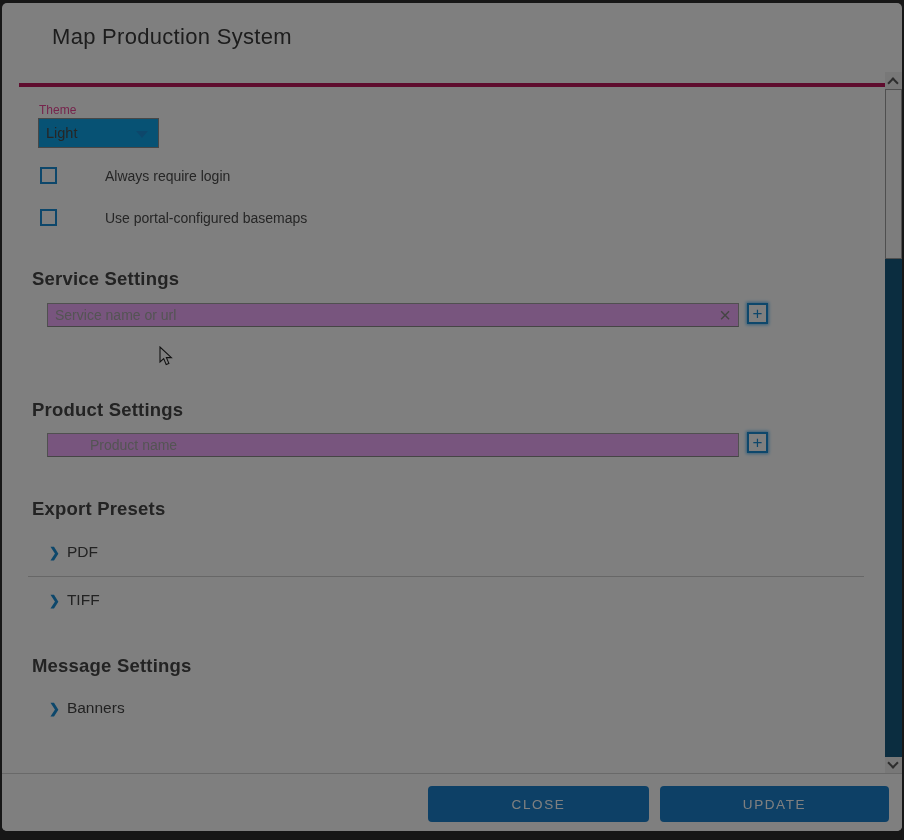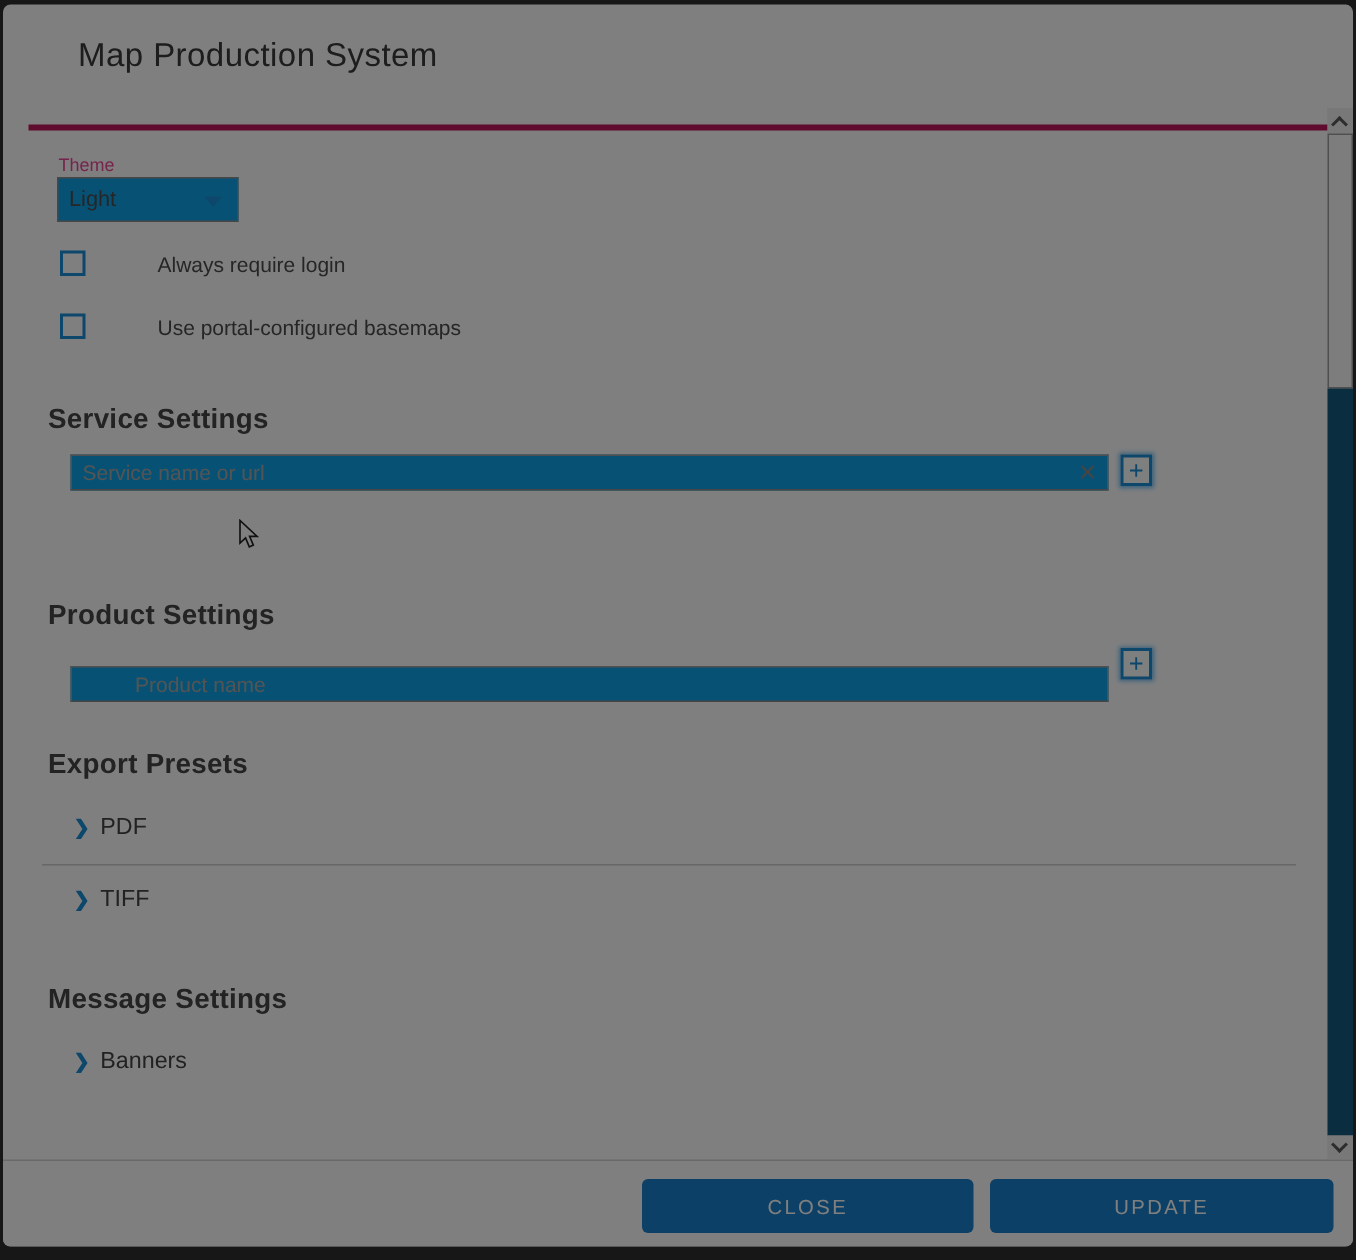--- a/index.html
+++ b/index.html
@@ -39,25 +39,25 @@
     background:#fff; border:2px solid #1b8fd6; cursor:pointer; }
   .cb-label { position:absolute; left:37px; top:1px; font-size:14px;
     color:#4c4c4c; white-space:nowrap;margin-left:28px; }
 
   .section-heading { position:absolute; left:30px; font-size:18.5px;
     font-weight:700; color:#464646; letter-spacing:.2px; }
   .h-service { top:196px; } .h-product { top:327px; }
   .h-export  { top:426px; } .h-message { top:583px; }
 
   .text-input { position:absolute; left:45px; width:692px; height:24px;
-    background:#0ea5e9; border:1px solid #a0a0a0; border-bottom-color:#8a8a8a;
+    background:#f0abfc; border:1px solid #a0a0a0; border-bottom-color:#8a8a8a;
     font-size:14px; color:#4c4c4c; padding:0 28px 0 7px;
     font-family:"Liberation Sans", sans-serif; }
   .text-input::placeholder { color:#a8a8a8; opacity:1; }
-  .in-service { top:231px; } .in-product { top:372px;padding-left:42px; }
+  .in-service { top:231px; } .in-product { top:361px;padding-left:42px; }
 
   .clear-x { position:absolute; left:713px; width:20px; height:24px;
     font-size:20px; line-height:22px; text-align:center; color:#8a8a8a;
     cursor:pointer; background:transparent; border:none; }
   .clear-x.x1 { top:231px; }
 
   .plus-btn { position:absolute; left:745px; width:21px; height:21px;
     background:#fdfeff; border:2px solid #1b8fd6; color:#1b8fd6;
     font-size:17px; line-height:16px; text-align:center; cursor:pointer;
     box-shadow:0 0 3px 1px rgba(60,170,240,.75); padding:0; }

